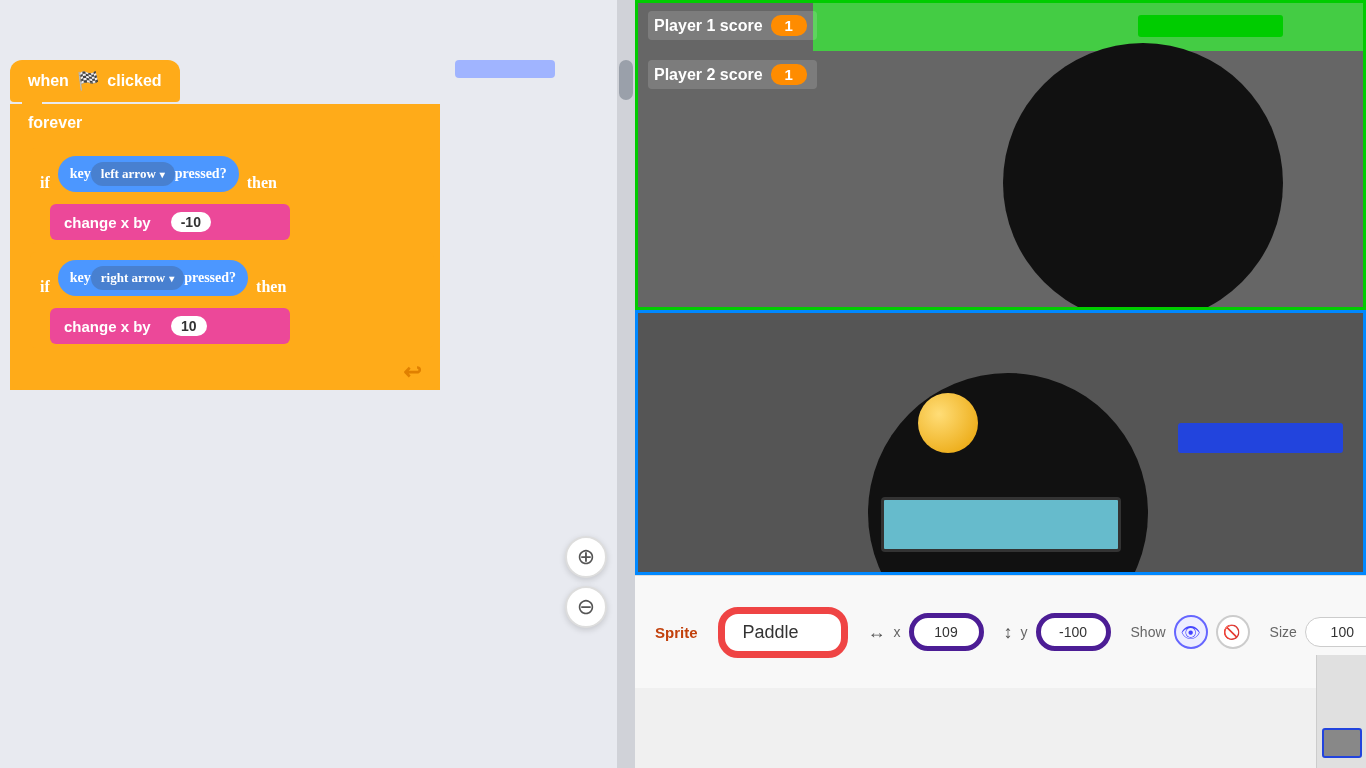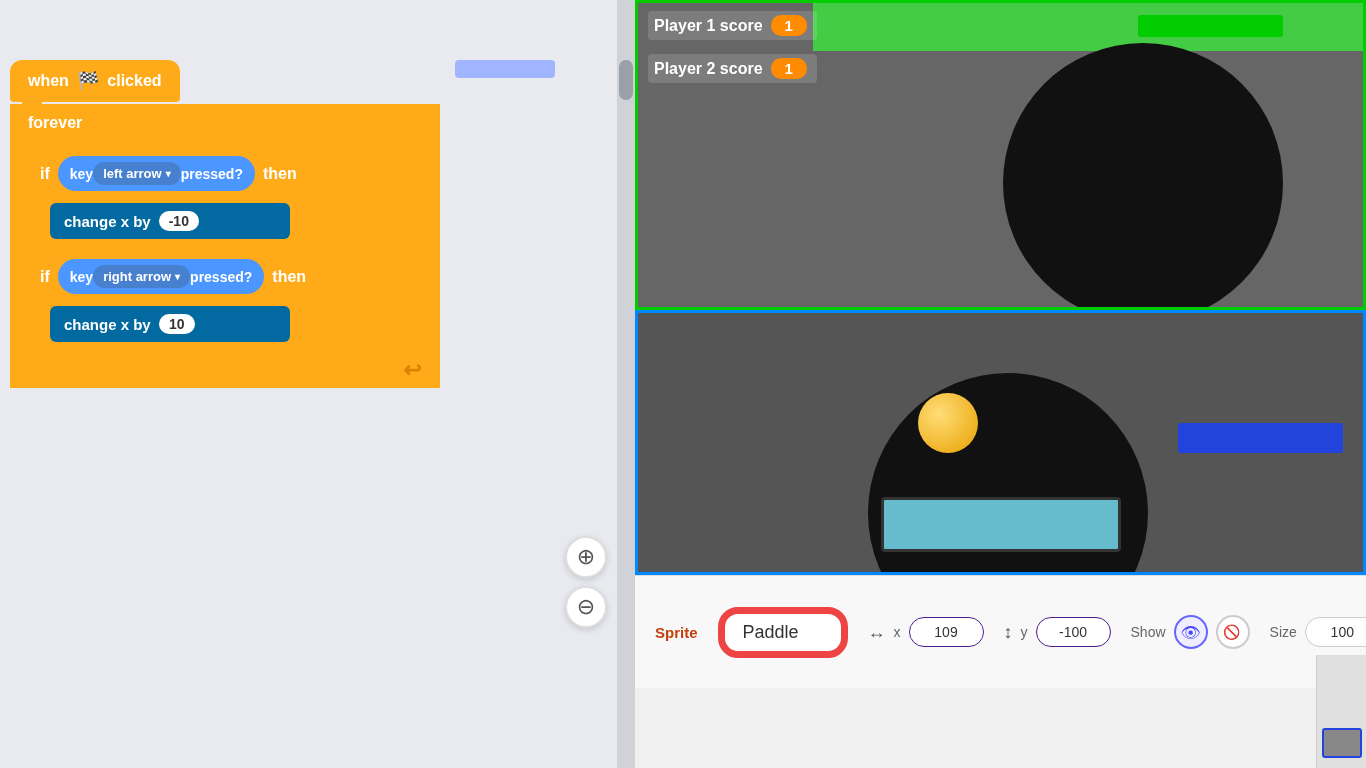--- a/index.html
+++ b/index.html
@@ -118,26 +118,27 @@
 
     
     .block-if {
       background: #ffab19;
       width: 100%;
       border-radius: 6px;
     }
 
     .if-top {
       display: flex;
-      align-items: center;
+      align-items: flex-end;
       gap: 8px;
       padding: 8px 10px;
       font-size: 16px;
       font-weight: bold;
       color: white;
+      font-family: Liberation Serif, serif;
     }
 
     .block-key-pressed {
       background: #4c97ff;
       border-radius: 20px;
       padding: 6px 12px;
       display: flex;
       align-items: center;
       font-size: 14px;
       font-weight: bold;
@@ -159,26 +160,26 @@
       font-size: 10px;
       color: white;
     }
 
     .if-body {
       padding: 4px 4px 4px 20px;
     }
 
     
     .block-change-x {
-      background: #0369a1;
+      background: #ec4899;
       border-radius: 6px;
       padding: 8px 14px;
       display: flex;
       align-items: center;
-      gap: 8px;
+      gap: 20px;
       font-size: 15px;
       font-weight: bold;
       color: white;
       width: 240px;
     }
 
     .value-badge {
       background: white;
       border-radius: 10px;
       padding: 2px 10px;
@@ -245,21 +246,21 @@
       overflow: hidden;
     }
 
     
     .score-display {
       position: absolute;
       top: 8px;
       left: 10px;
       display: flex;
       flex-direction: column;
-      gap: 14px;
+      gap: 20px;
       z-index: 10;
     }
 
     .score-row {
       display: flex;
       align-items: center;
       gap: 8px;
       background: rgba(255,255,255,0.15);
       padding: 4px 10px 4px 6px;
       border-radius: 4px;
@@ -409,21 +410,21 @@
       color: #555;
     }
 
     .coord-label {
       color: #666;
       font-size: 14px;
     }
 
     .coord-input {
       background: white;
-      border: 1px solid #4c1d95;
+      border: 5px solid #4c1d95;
       border-radius: 20px;
       padding: 6px 14px;
       font-size: 14px;
       color: #333;
       width: 75px;
       text-align: center;
     }
 
     .show-group {
       display: flex;

